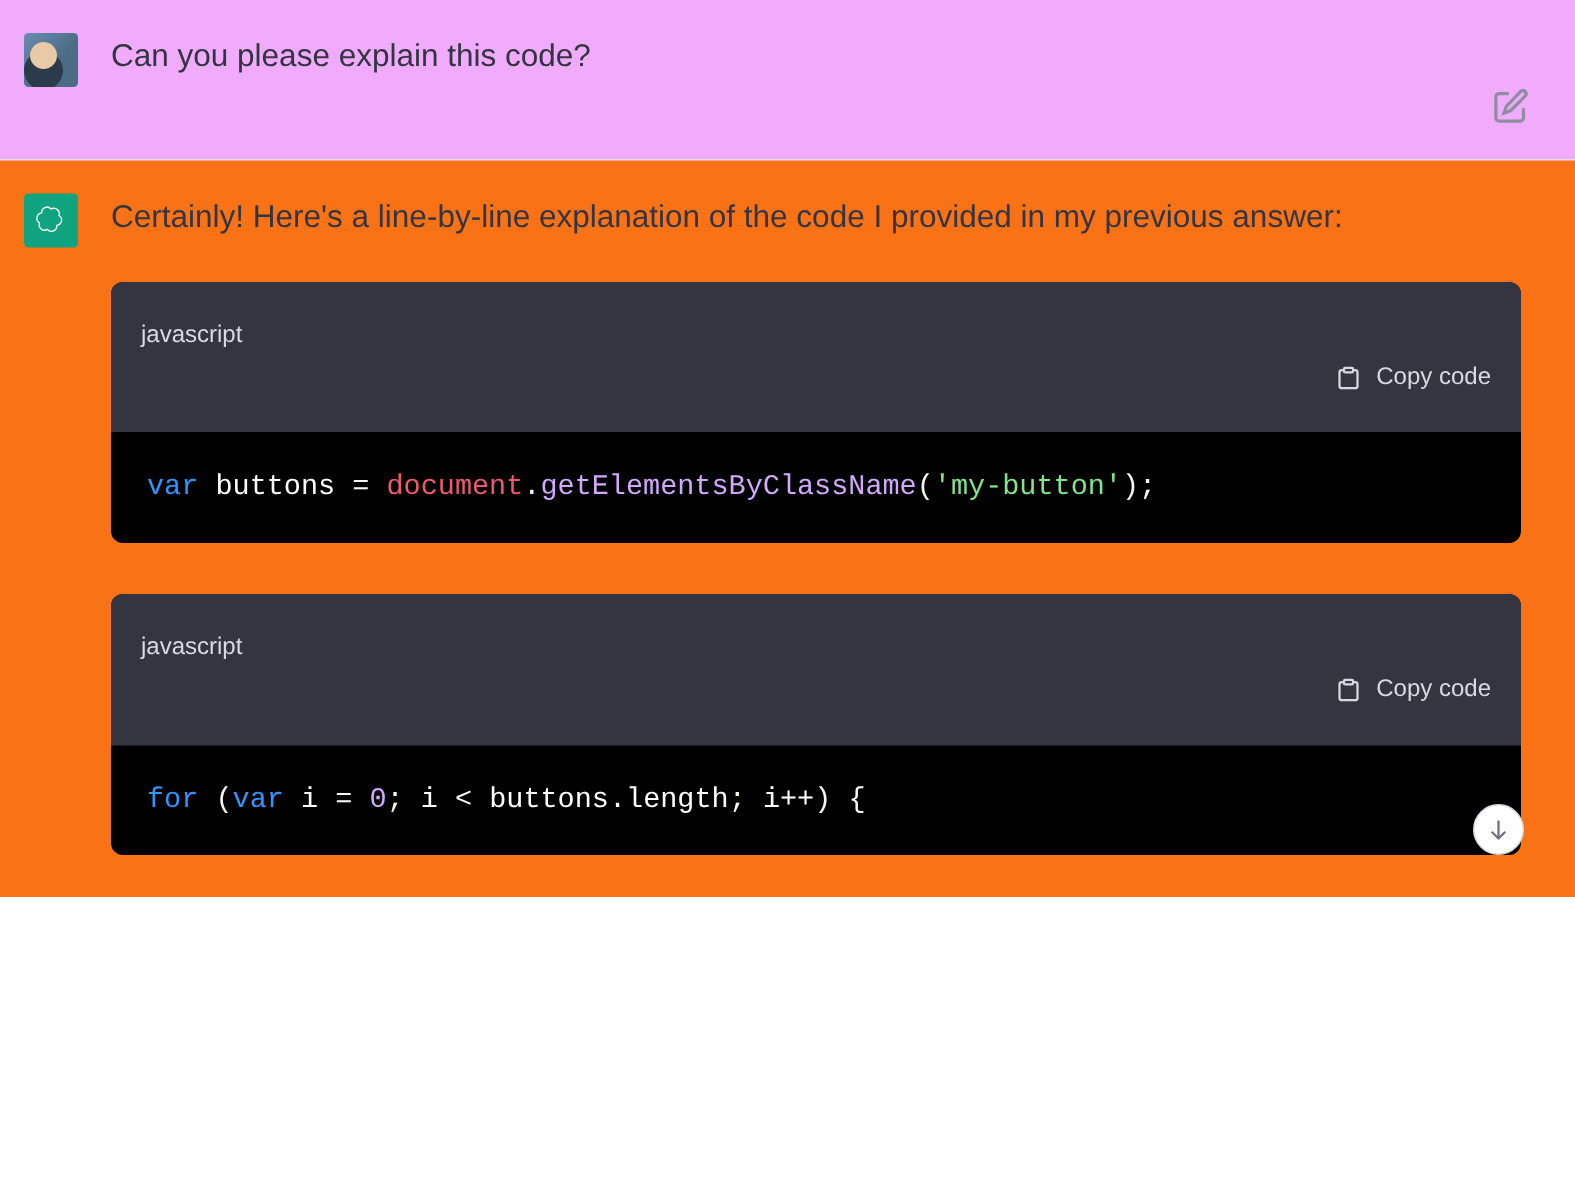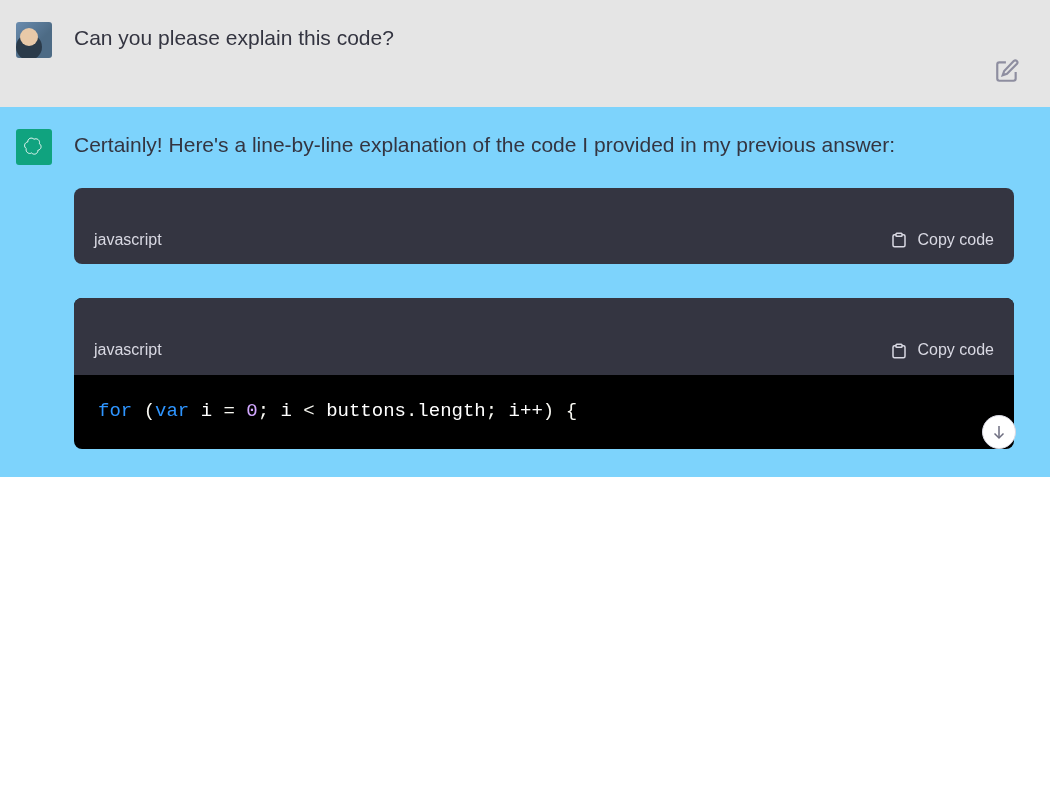--- a/index.html
+++ b/index.html
@@ -1,30 +1,30 @@
 <!DOCTYPE html>
 <html><head>
 <meta charset="utf-8">
 <style>
   * { box-sizing: border-box; margin: 0; padding: 0; }
   html, body { width: 1050px; height: 800px; overflow: hidden; font-family: -apple-system, BlinkMacSystemFont, "Segoe UI", Helvetica, Arial, sans-serif; background: #fff; color: #2b2b2b; }
   .message { display: flex; padding: 22px 26px 28px 16px; gap: 22px; }
-  .message.user { background: #e5e5e5; border-bottom: 1px solid #e5e5e5; padding-bottom: 48px; position: relative; }
-  .message.assistant { background: #7dd3fc; position: relative; }
+  .message.user { background: #f0abfc; border-bottom: 1px solid #e5e5e5; padding-bottom: 48px; position: relative; }
+  .message.assistant { background: #f97316; position: relative; }
   .avatar { width: 36px; height: 36px; border-radius: 3px; flex: 0 0 36px; display:flex; align-items:center; justify-content:center; }
   .avatar.user-av { background: linear-gradient(135deg,#6a8caf 0%, #4d6b85 60%); position:relative; overflow:hidden; }
   .avatar.user-av::after { content:""; position:absolute; left:4px; top:6px; width:18px; height:18px; border-radius:50%; background:#e8c9a8; box-shadow: 0 10px 0 4px #2b3b4a; }
   .avatar.ai-av { background:#10a37f; }
   .avatar.ai-av svg { width:22px; height:22px; stroke:#fff; fill:none; stroke-width:1.6; }
   .body { flex:1; max-width: 940px; font-size: 21px; line-height: 1.55; color:#343541; }
   .edit-btn { position:absolute; right:30px; bottom:22px; width:26px; height:26px; color:#8e8ea0; cursor:pointer; }
   .edit-btn svg { width:26px; height:26px; stroke:currentColor; fill:none; stroke-width:2; }
   .para { margin: 0 0 26px 0; }
   .codebox { border-radius:8px; overflow:hidden; margin: 18px 0 34px 0; background:#000; }
-  .codebox-header { background:#343541; color:#d9d9e3; padding:12px 20px; font-size:16px; display:flex; justify-content:space-between; align-items:flex-end;gap:17px; }
+  .codebox-header { background:#343541; color:#d9d9e3; padding:24px 20px; font-size:16px; display:flex; justify-content:space-between; align-items:flex-start;gap:17px; }
   .copy-btn { display:flex; align-items:center; gap:10px; cursor:pointer; color:#d9d9e3; font-size:16px;margin-top:28px; }
   .copy-btn svg { width:18px; height:18px; stroke:currentColor; fill:none; stroke-width:2; }
   .codebox pre { padding: 22px 24px; font-family: "SFMono-Regular", Consolas, "Liberation Mono", Menlo, monospace; font-size:19px; color:#f8f8f2; white-space:pre; overflow:hidden; }
   .tok-kw { color:#2e95ff; }
   .tok-id { color:#ffffff; }
   .tok-obj { color:#ef596f; }
   .tok-call { color:#d2a8ff; }
   .tok-str { color:#7ee787; }
   .tok-num { color:#d2a8ff; }
   .tok-punc { color:#f8f8f2; }
@@ -61,20 +61,21 @@
       <div class="codebox-header">
         <span>javascript</span>
         <span class="copy-btn">
           <svg viewBox="0 0 24 24">
               <rect x="8" y="3" width="8" height="4" rx="1"></rect>
               <path d="M16 5h2a2 2 0 0 1 2 2v12a2 2 0 0 1-2 2H6a2 2 0 0 1-2-2V7a2 2 0 0 1 2-2h2"></path>
             </svg>
           <span>Copy code</span>
         </span>
       </div>
+      <pre><span class="tok-kw">var</span> <span class="tok-id">buttons</span> <span class="tok-punc">=</span> <span class="tok-obj">document</span><span class="tok-punc">.</span><span class="tok-call">getElementsByClassName</span><span class="tok-punc">(</span><span class="tok-str">'my-button'</span><span class="tok-punc">);</span></pre>
     </div>
 
 
     <div class="codebox" style="margin-bottom:0;">
       <div class="codebox-header">
         <span>javascript</span>
         <span class="copy-btn">
           <svg viewBox="0 0 24 24">
               <rect x="8" y="3" width="8" height="4" rx="1"></rect>
               <path d="M16 5h2a2 2 0 0 1 2 2v12a2 2 0 0 1-2 2H6a2 2 0 0 1-2-2V7a2 2 0 0 1 2-2h2"></path>

